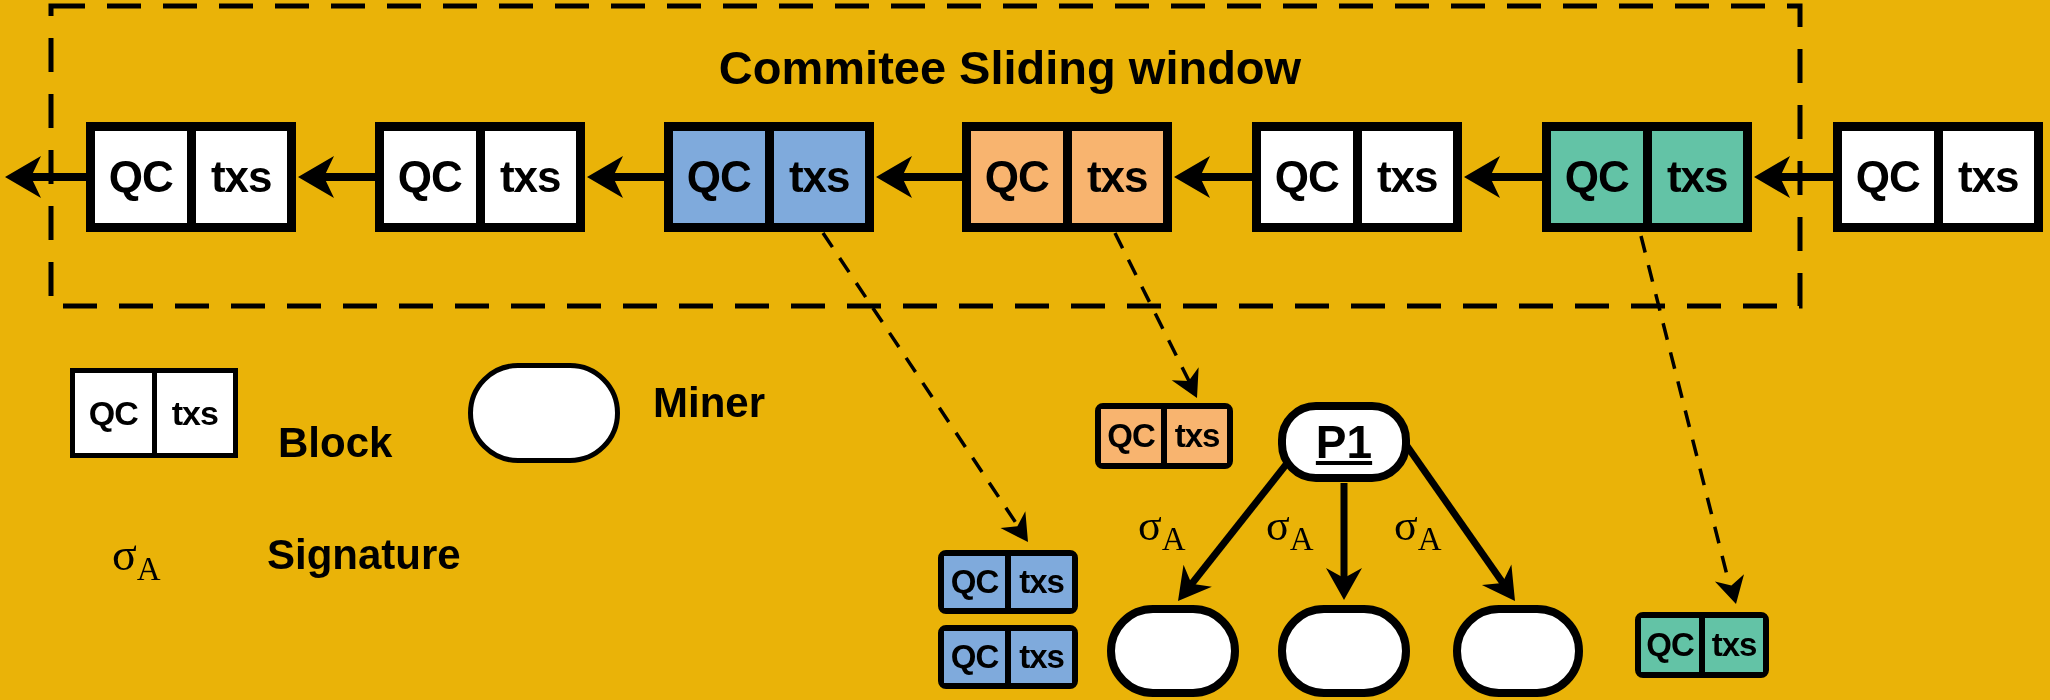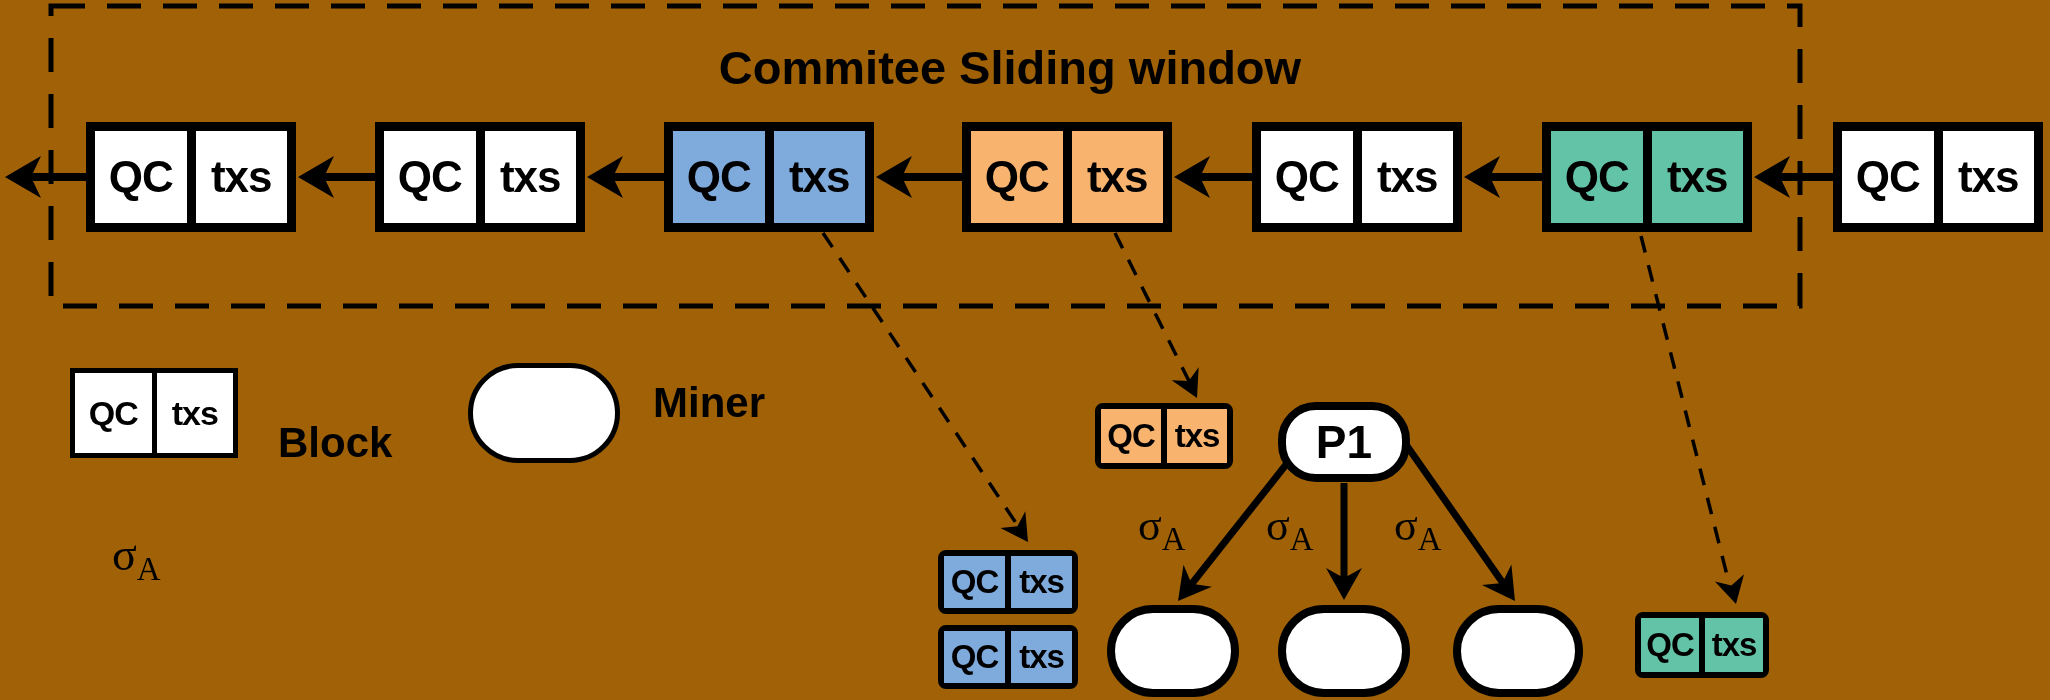--- a/index.html
+++ b/index.html
@@ -1,17 +1,17 @@
 <!DOCTYPE html>
 <html><head>
 <meta charset="utf-8">
 <style>
   html,body{margin:0;padding:0;background:#fff;}
   .canvas{
-    position:relative;width:2050px;height:700px;background:#a16207;overflow:hidden;
+    position:relative;width:2050px;height:700px;background:#eab308;overflow:hidden;
     font-family:"Liberation Sans",sans-serif;
   }
   svg.layer{position:absolute;left:0;top:0;width:2050px;height:700px;}
   .abs{position:absolute;}
   
   .block{
     position:absolute;display:flex;box-sizing:border-box;
     border:9px solid #000;background:#fff;
   }
   .block .cell{
@@ -23,21 +23,21 @@
   .block.small .cell{font-size:33px;}
   .block.small .cell.qc{border-right-width:6px;}
   .block.legend{border-width:5px;}
   .block.legend .cell{font-size:34px;}
   .block.legend .cell.qc{border-right-width:5px;}
   
   .oval{
     position:absolute;box-sizing:border-box;background:#fff;
     border:8px solid #000;border-radius:46px;
     display:flex;align-items:center;justify-content:center;
-    font-weight:bold;font-size:46px;color:#000;
+    font-weight:bold;font-size:46px;color:#000;text-decoration:underline;
   }
   .oval.legend{border-width:5px;border-radius:50px;}
   
   .label{
     position:absolute;color:#000;font-weight:bold;white-space:nowrap;
   }
   .title{font-size:47px;text-align:center;}
   .cap{font-size:46px;text-align:center;}
   .legend-label{font-size:42px;}
   .sigma{
@@ -161,20 +161,21 @@
     <div class="cell txs">txs</div>
   </div>
   <div class="label legend-label abs" style="left:278px;top:389px;margin-top:30px;">Block</div>
 
   <div class="oval legend" style="left:468px;top:363px;width:152px;height:100px;"></div>
   <div class="label legend-label abs" style="left:653px;top:379px;">Miner</div>
 
   <div class="sigma abs" style="left:112px;top:528px;">
     <span>σ</span><sub>A</sub>
   </div>
+  <div class="label legend-label abs" style="left:267px;top:531px;">Signature</div>
 
   <div class="block small" style="left:1095px;top:403px;width:138px;height:66px;">
     <div class="cell qc" style="background-color: rgb(248, 180, 111);">QC</div>
     <div class="cell txs" style="background-color: rgb(248, 180, 111);">txs</div>
   </div>
   <div class="block small" style="left:938px;top:550px;width:140px;height:64px;">
     <div class="cell qc" style="background-color: rgb(127, 170, 220);">QC</div>
     <div class="cell txs" style="background-color: rgb(127, 170, 220);">txs</div>
   </div>
   <div class="block small" style="left:938px;top:625px;width:140px;height:64px;">

